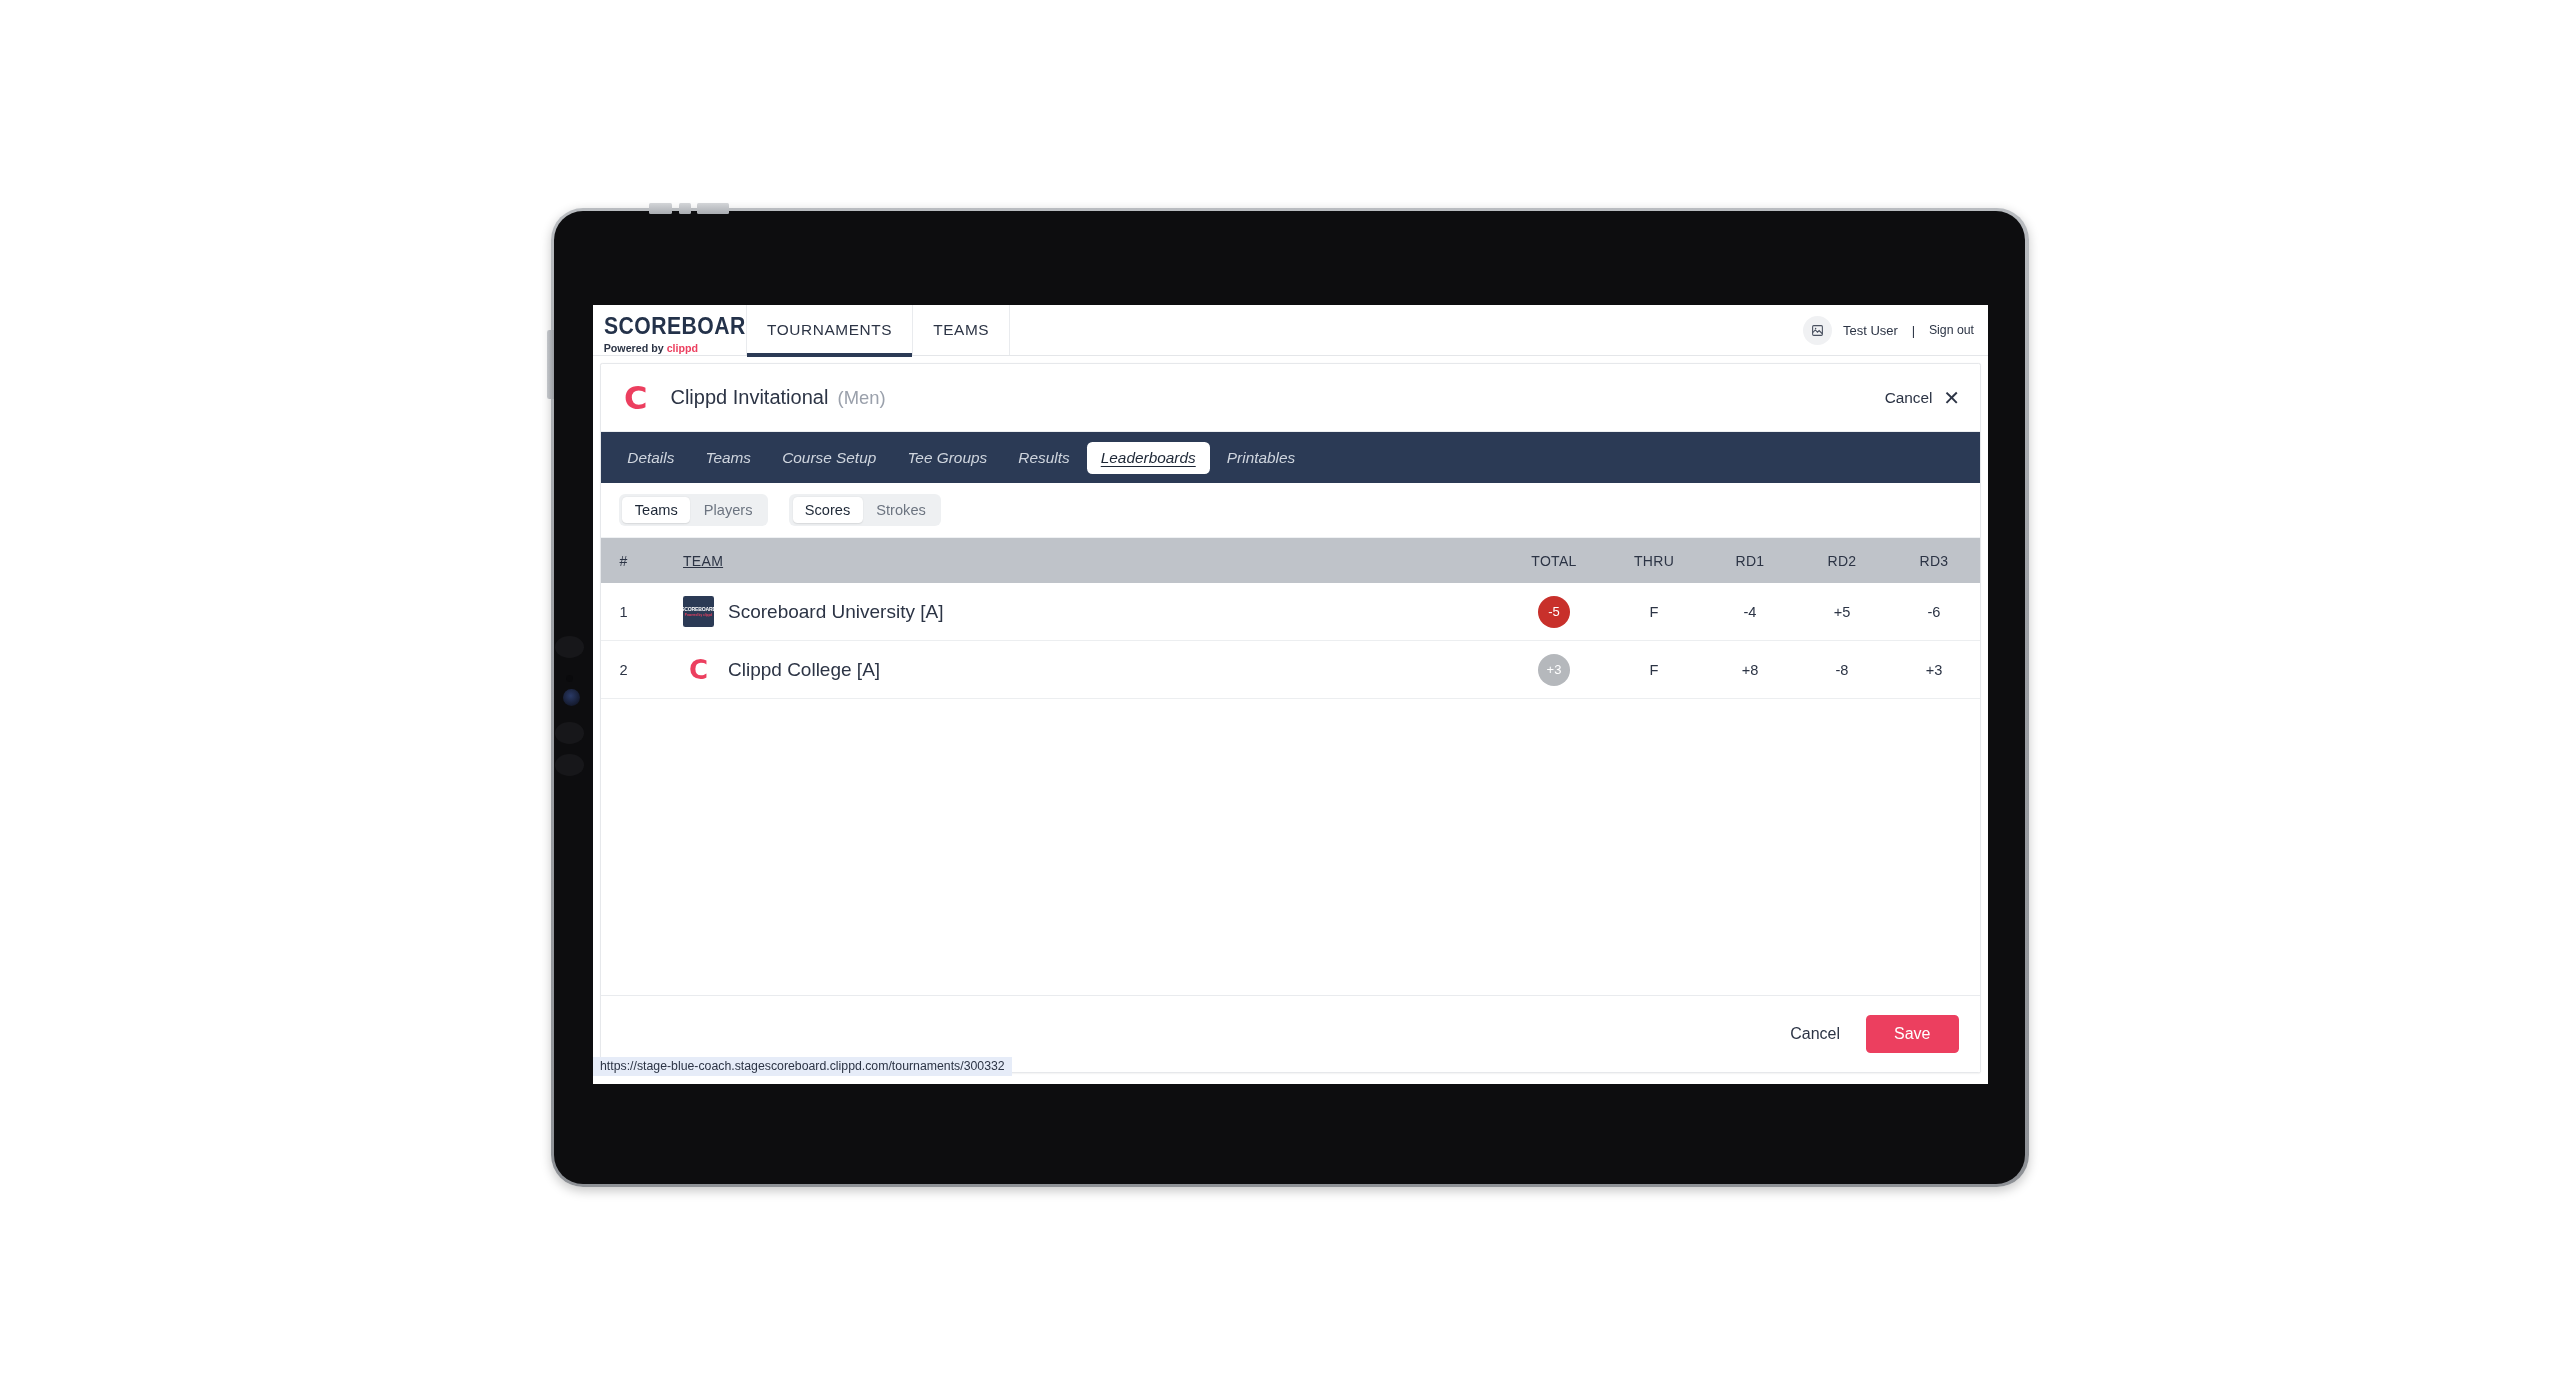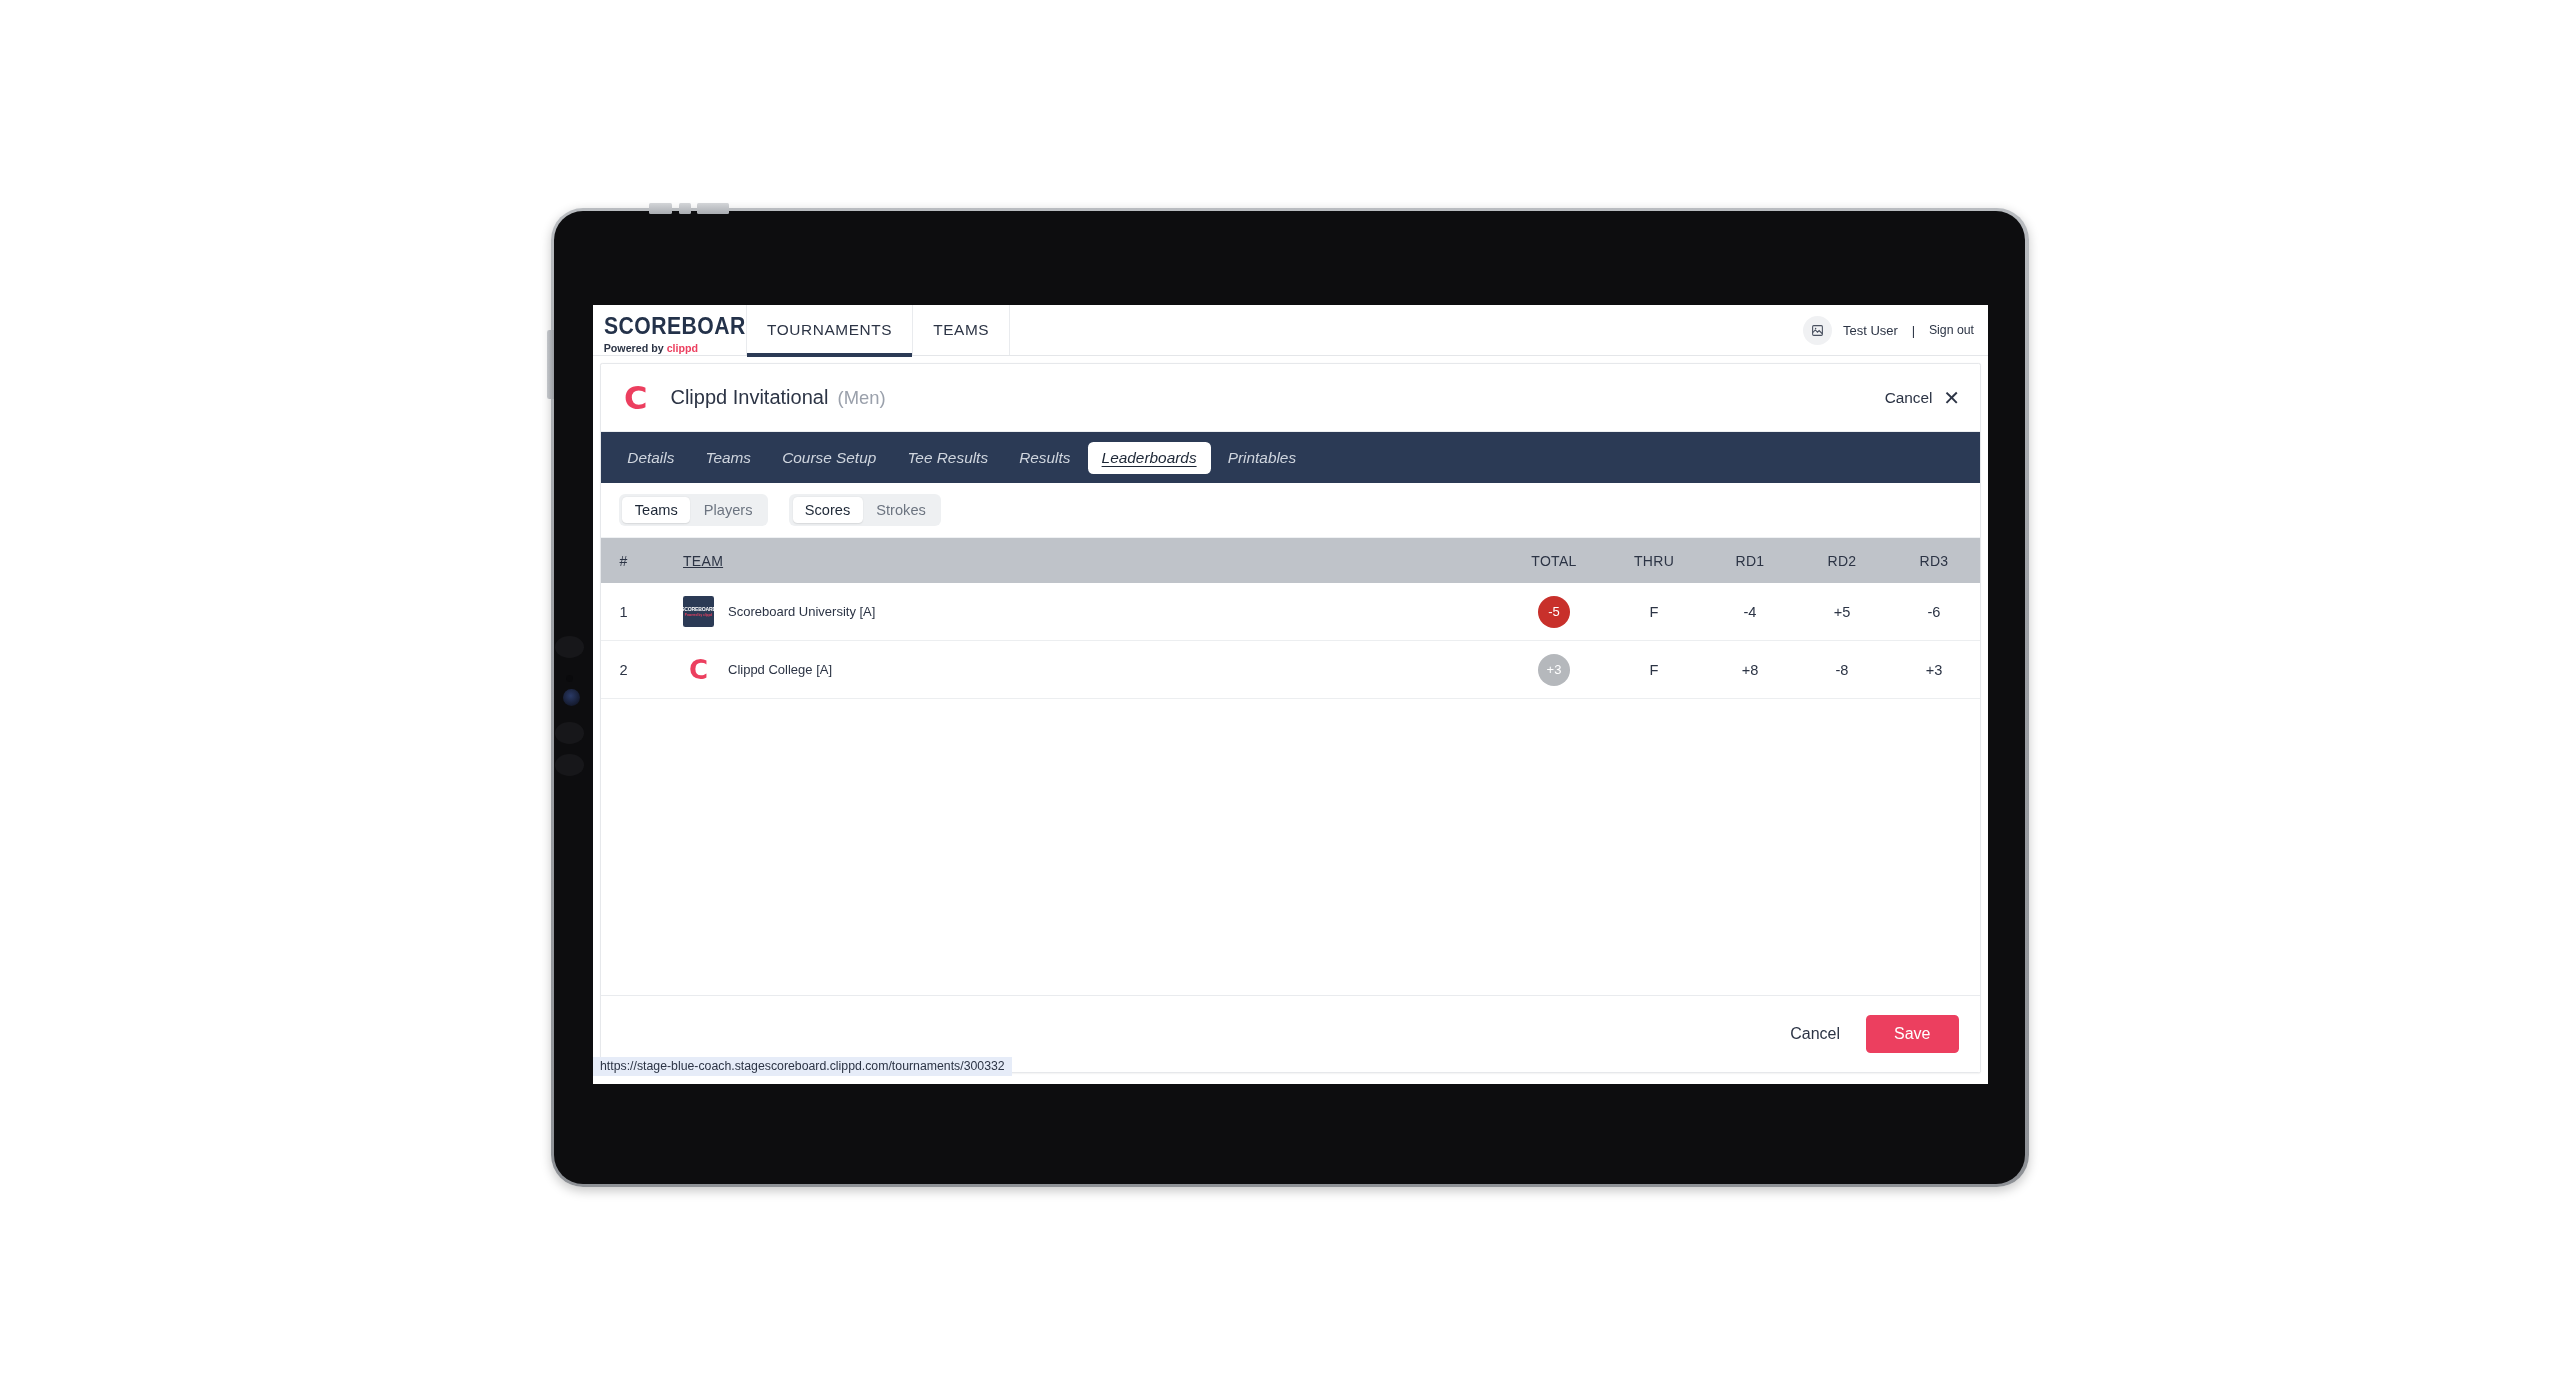--- a/index.html
+++ b/index.html
@@ -321,21 +321,21 @@
   }
   .tl-sub { font-size: 3.1px; color: #ec3f5f; font-weight: bold; margin-top: 0.8px; }
 
   .team-logo-c {
     width: 31px; height: 31px;
     display: flex; align-items: center; justify-content: center;
     font-size: 26px; font-weight: bold; color: #ec3f5f;
     flex: none;
     font-family: "DejaVu Sans", sans-serif;
   }
-  .team-name { font-size: 13px; color: #2c3445; }
+  .team-name { font-size: 19px; color: #2c3445; }
 
   .badge {
     display: inline-flex;
     align-items: center;
     justify-content: center;
     width: 32px; height: 32px;
     border-radius: 50%;
     color: #ffffff;
     font-size: 13px;
   }
@@ -445,21 +445,21 @@
         <div class="cancel-x">
           <span>Cancel</span>
           <span class="x-glyph">✕</span>
         </div>
       </div>
 
       <div class="tabbar">
         <div class="tab">Details</div>
         <div class="tab">Teams</div>
         <div class="tab">Course Setup</div>
-        <div class="tab">Tee Results</div>
+        <div class="tab">Tee Groups</div>
         <div class="tab">Results</div>
         <div class="tab active">Leaderboards</div>
         <div class="tab">Printables</div>
       </div>
 
       <div class="filters">
         <div class="segment">
           <div class="seg-opt active">Teams</div>
           <div class="seg-opt">Players</div>
         </div>

